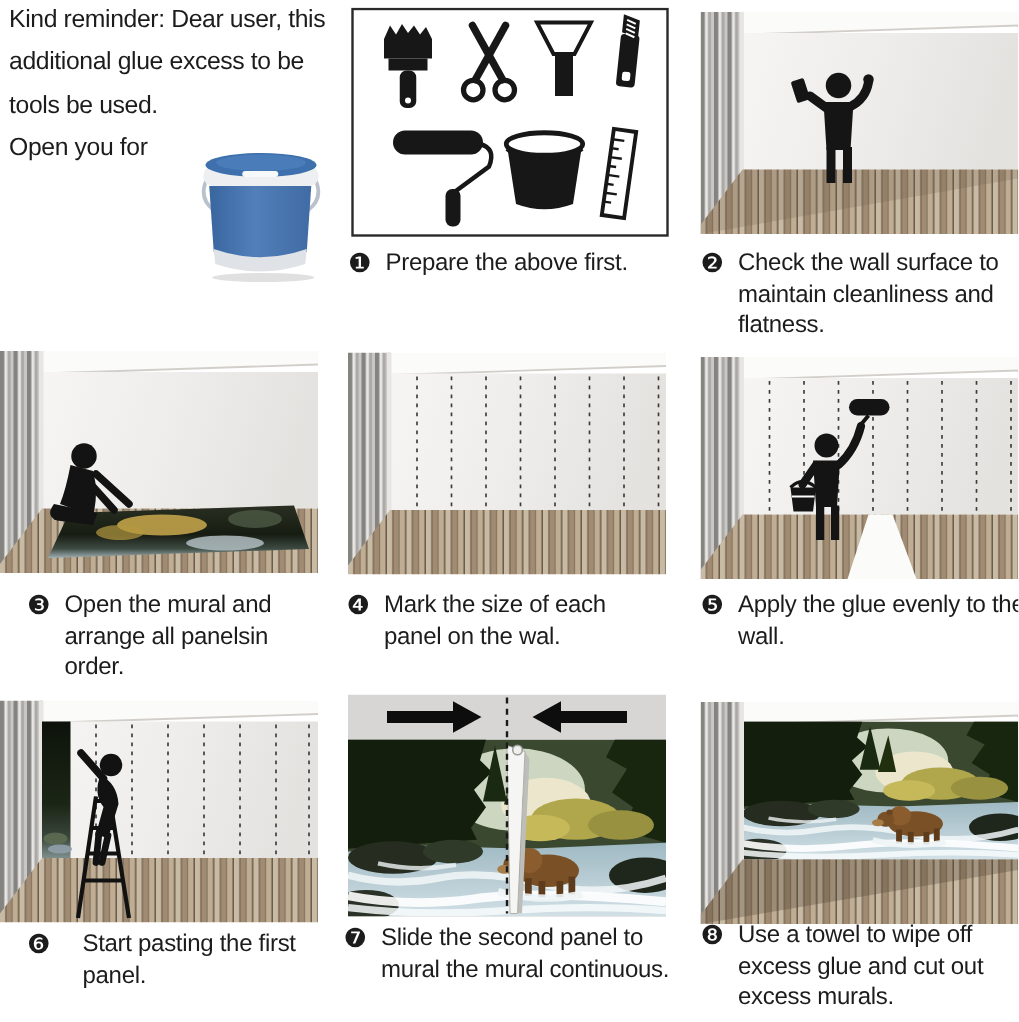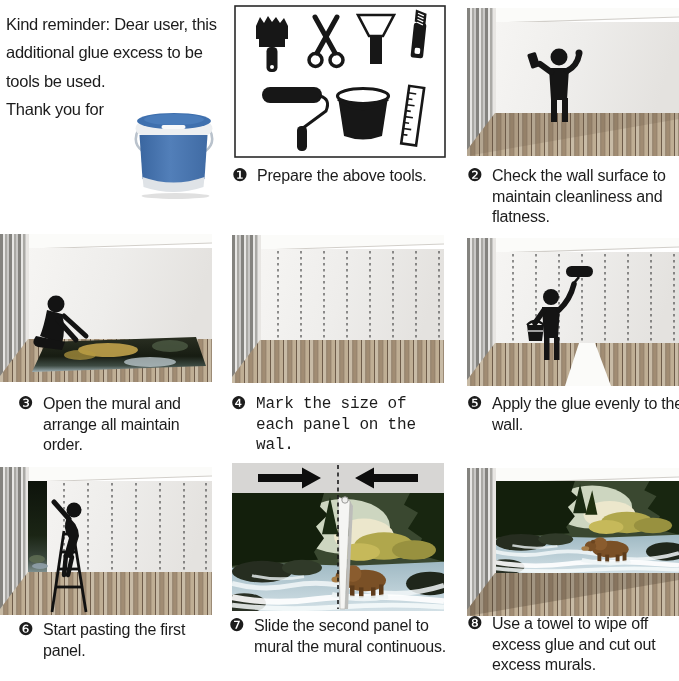--- a/index.html
+++ b/index.html
@@ -1,40 +1,40 @@
 <!DOCTYPE html>
 <html><head>
 <meta charset="utf-8">
 <style>
   html,body{margin:0;padding:0;background:#fff;}
   .page{position:relative;width:679px;height:681px;background:#ffffff;overflow:hidden;
         font-family:"Liberation Sans","DejaVu Sans",sans-serif;color:#1c1c1c;}
   .cell{position:absolute;width:227px;height:227px;}
-  .c-r1c1{left:0;top:12px;}   .c-r1c2{left:227px;top:0;width:228px;}   .c-r1c3{left:455px;top:0;width:224px;}
+  .c-r1c1{left:0;top:1px;}   .c-r1c2{left:227px;top:0;width:228px;}   .c-r1c3{left:455px;top:0;width:224px;}
   .c-r2c1{left:0;top:231px;} .c-r2c2{left:227px;top:231px;width:228px;} .c-r2c3{left:455px;top:231px;width:224px;}
   .c-r3c1{left:0;top:456px;height:225px;} .c-r3c2{left:227px;top:456px;width:228px;height:225px;} .c-r3c3{left:455px;top:456px;width:224px;height:225px;}
 
   .reminder{position:absolute;left:6px;top:3px;}
   .rline{height:28.4px;white-space:nowrap;font-size:16.5px;letter-spacing:-0.25px;}
   .bucket{position:absolute;left:130px;top:97px;width:88px;height:90px;}
 
   .scene{position:absolute;width:212px;height:148px;}
   .toolbox{position:absolute;left:7px;top:5px;width:212px;height:153px;}
   .s-r1c3{left:12px;top:8px;} .s-r2c1{left:0;top:3px;} .s-r2c2{left:5px;top:4px;} .s-r2c3{left:12px;top:7px;}
   .s-r3c1{left:0;top:11px;} .s-r3c2{left:5px;top:7px;} .s-r3c3{left:12px;top:12px;}
 
   .cap{position:absolute;padding-left:25px;font-size:16px;line-height:20.5px;letter-spacing:-0.2px;}
   .cap .num{position:absolute;left:0;top:-1px;font-size:17.5px;}
   .cap .txt{display:inline-block;}
   .cap-r1c2{left:5px;top:166px;} .cap-r1c2 .txt{width:200px;}
   .cap-r1c3{left:12px;top:166px;} .cap-r1c3 .txt{width:192px;}
   .cap-r2c1{left:18px;top:163px;} .cap-r2c1 .txt{width:170px;}
-  .cap-r2c2{left:4px;top:163px;}  .cap-r2c2 .txt{width:185px;font-family:Liberation Mono, monospace;}
+  .cap-r2c2{left:4px;top:163px;}  .cap-r2c2 .txt{width:185px;}
   .cap-r2c3{left:12px;top:163px;} .cap-r2c3 .txt{width:192px;}
-  .cap-r3c1{left:18px;top:164px;} .cap-r3c1 .txt{width:170px;}
+  .cap-r3c1{left:18px;top:164px;} .cap-r3c1 .txt{width:170px;margin-left:12px;}
   .cap-r3c2{left:2px;top:160px;}  .cap-r3c2 .txt{width:196px;}
   .cap-r3c3{left:12px;top:158px;} .cap-r3c3 .txt{width:192px;}
   svg{display:block;}
 </style>
 </head>
 <body>
 
 <svg width="0" height="0" style="position:absolute" aria-hidden="true">
   <defs>
     <linearGradient id="wallG" x1="0" y1="0" x2="1" y2="0.15">
@@ -114,21 +114,21 @@
   </defs>
 </svg>
 
 <div class="page">
 
   <div class="cell c-r1c1">
     <div class="reminder">
       <div class="rline">Kind reminder: Dear user, this</div>
       <div class="rline">additional glue excess to be</div>
       <div class="rline">tools be used.</div>
-      <div class="rline">Thank you for</div>
+      <div class="rline">Open you for</div>
     </div>
     <div class="bucket">
       <svg viewBox="0 0 85 90" width="88" height="90">
         <ellipse cx="44" cy="87" rx="34" ry="3" fill="rgba(0,0,0,0.12)"></ellipse>
         <path d="M7,20 q-7,14 4,22" stroke="#b9c2cc" stroke-width="2.5" fill="none"></path>
         <path d="M78,20 q7,14 -4,22" stroke="#b9c2cc" stroke-width="2.5" fill="none"></path>
         <path d="M8,26 L76,26 L73,70 Q42,81 11,70 Z" fill="url(#bucketBodyG)"></path>
         <path d="M11,68 Q42,79 73,68 L72,78 Q42,88 12,78 Z" fill="#dfe3e7"></path>
         <rect x="4" y="13" width="77" height="13" rx="6.5" fill="#edeff1"></rect>
         <ellipse cx="42.5" cy="12" rx="37" ry="8" fill="#3f70ae"></ellipse>
@@ -189,21 +189,21 @@
             <line x1="0" y1="31" x2="8" y2="31"></line>
               <line x1="0" y1="37" x2="5" y2="37"></line>
             <line x1="0" y1="43" x2="8" y2="43"></line>
               <line x1="0" y1="49" x2="5" y2="49"></line>
           </g>
         </g>
       </svg>
     </div>
     <div class="cap cap-r1c2">
       <span class="num">❶</span>
-      <span class="txt">Prepare the above tools.</span>
+      <span class="txt">Prepare the above first.</span>
     </div>
   </div>
 
   <div class="cell c-r1c3">
     <div class="scene s-r1c3">
       <svg viewBox="0 0 212 148" width="212" height="148">
         <rect width="212" height="148" fill="#ffffff"></rect>
         <polygon points="28,0 212,0 212,9 28,15" fill="#fbfbf9"></polygon>
         <polyline points="28,15 212,9" stroke="#d2cfca" stroke-width="1.2" fill="none"></polyline>
         <rect x="28" y="14" width="184" height="91" fill="url(#wallG)"></rect>
@@ -250,21 +250,21 @@
           <circle cx="56" cy="70" r="8.5"></circle>
           <path d="M47,76 Q44,92 40,102 L62,110 Q66,94 62,80 z"></path>
           <path d="M36,102 q-6,8 2,11 l24,3 l3,-8 z"></path>
           <path d="M58,86 L76,106" stroke="#131313" stroke-width="5" stroke-linecap="round" fill="none"></path>
           <path d="M64,82 L86,102" stroke="#131313" stroke-width="5" stroke-linecap="round" fill="none"></path>
         </g>
       </svg>
     </div>
     <div class="cap cap-r2c1">
       <span class="num">❸</span>
-      <span class="txt">Open the mural and arrange all maintain order.</span>
+      <span class="txt">Open the mural and arrange all panelsin order.</span>
     </div>
   </div>
 
   <div class="cell c-r2c2">
     <div class="scene s-r2c2">
       <svg viewBox="0 0 212 148" width="212" height="148">
         <rect width="212" height="148" fill="#ffffff"></rect>
         <polygon points="28,0 212,0 212,9 28,15" fill="#fbfbf9"></polygon>
         <polyline points="28,15 212,9" stroke="#d2cfca" stroke-width="1.2" fill="none"></polyline>
         <rect x="28" y="14" width="184" height="91" fill="url(#wallG)"></rect>

